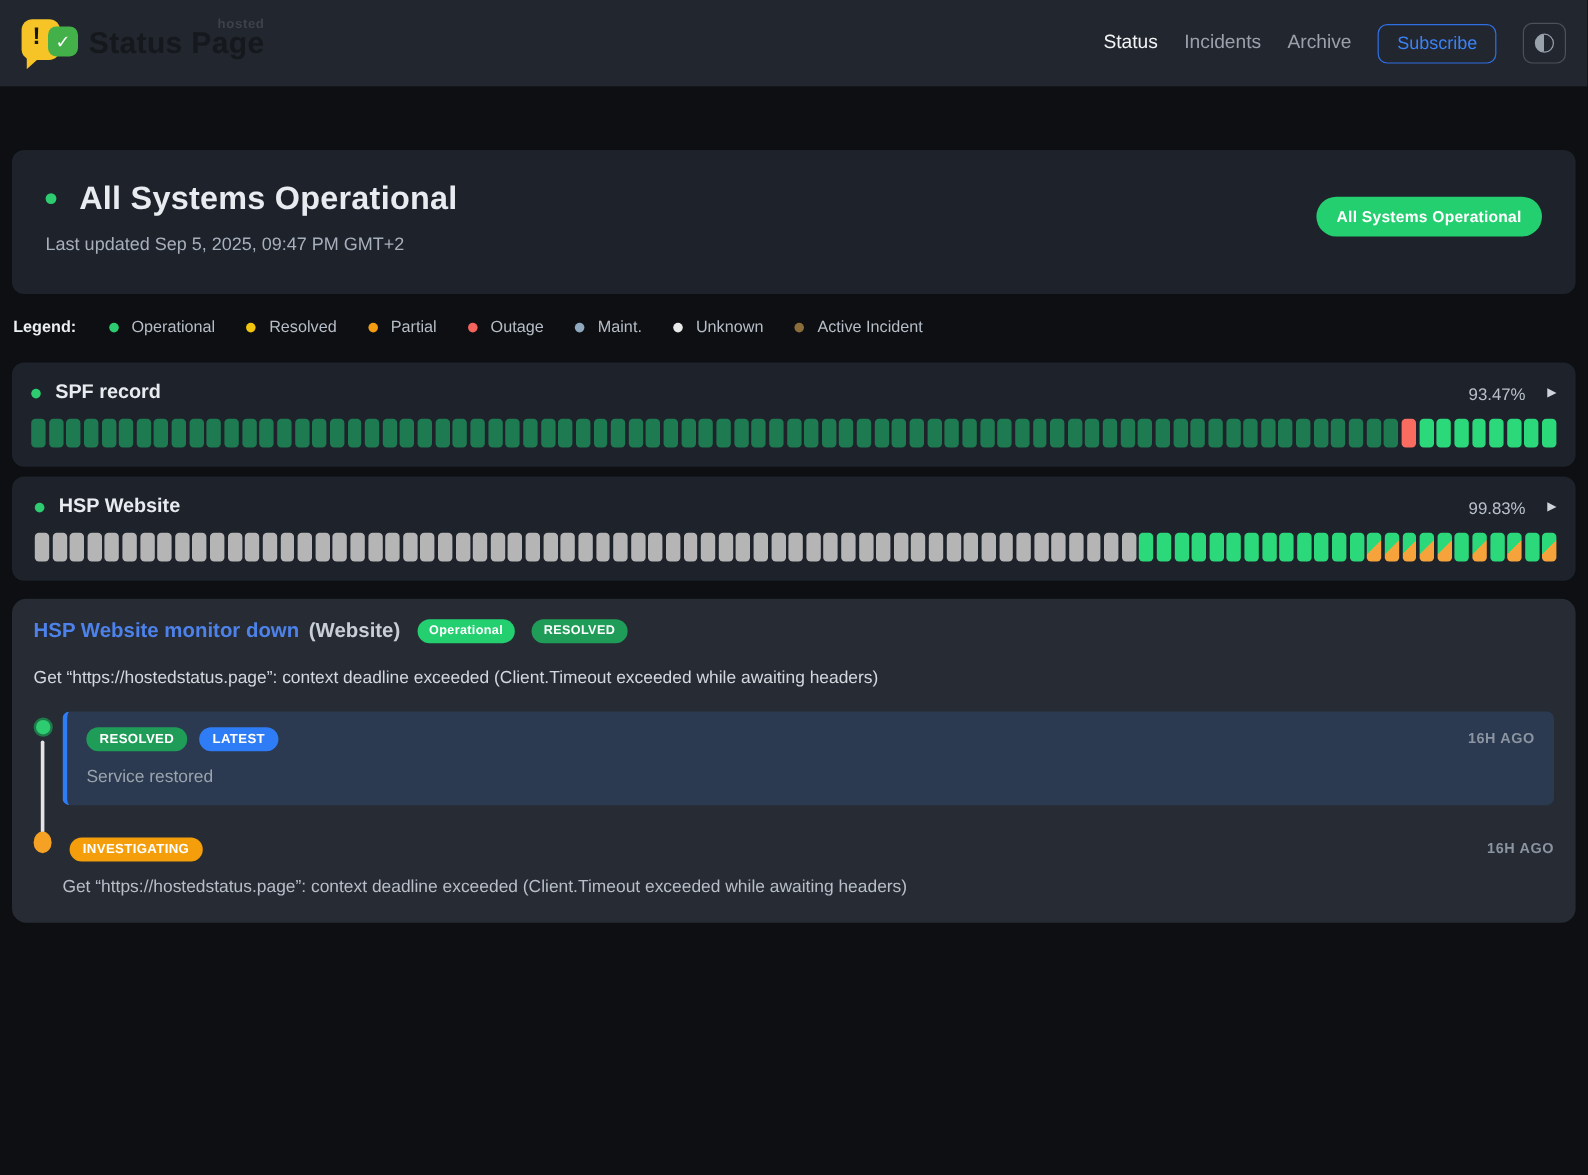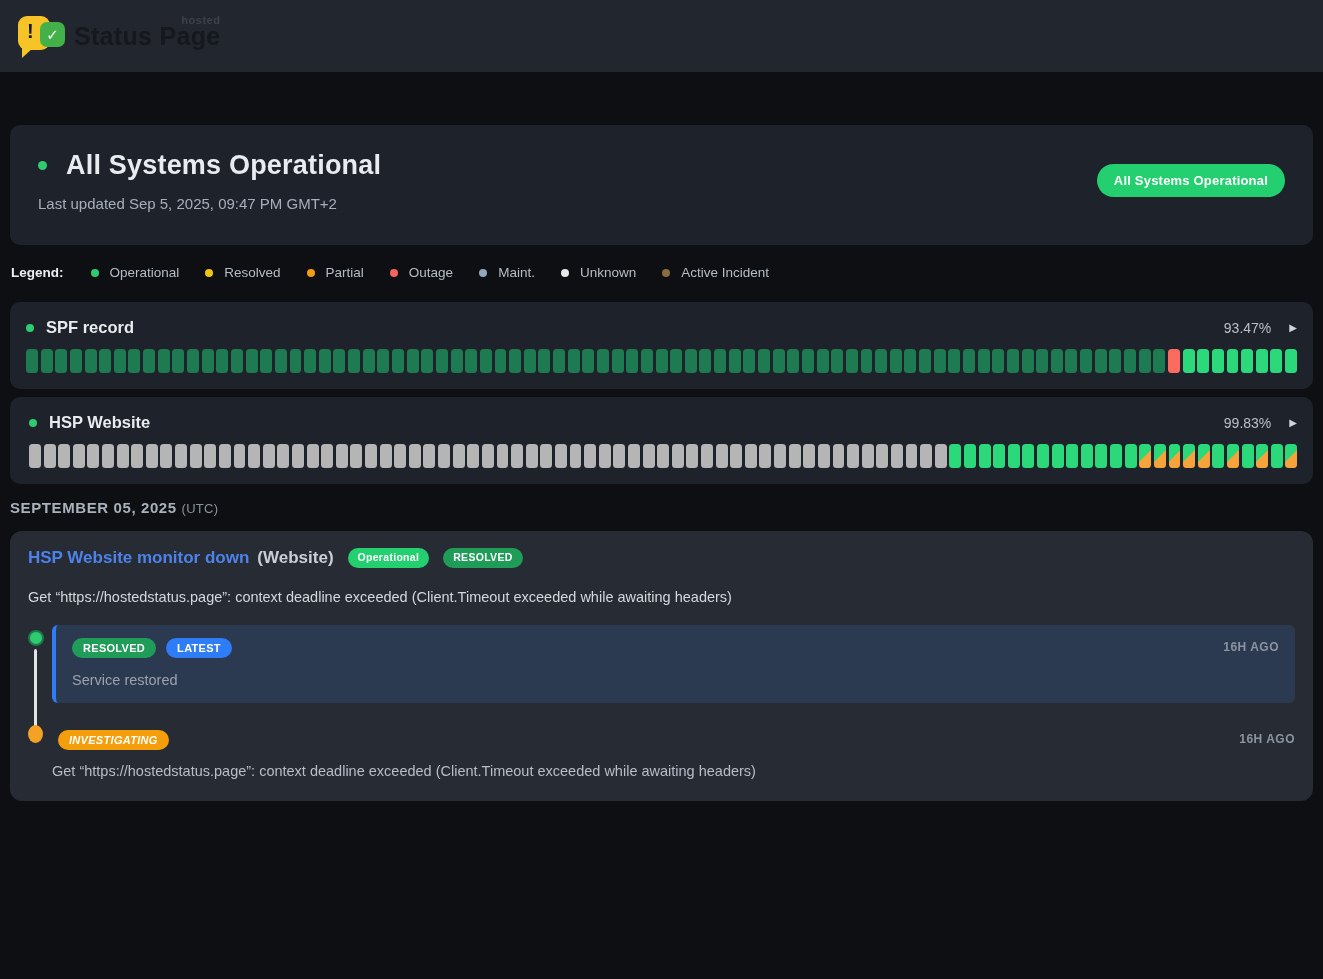--- a/index.html
+++ b/index.html
@@ -119,41 +119,52 @@
   .tl-node.n2 { top:100px; width:15px; height:18px; border-radius:50%; background:#f5a123; }
   .tl-box {
     margin-left:24px; background:#2b3a50; border-left:4px solid #2f7df6;
     border-radius:6px; padding:13px 16px 15px; position:relative;
   }
   .tl-badges { display:flex; align-items:center; gap:10px; }
   .tl-time { position:absolute; right:16px; top:15px; font-size:12px; font-weight:700; color:#8b94a1; letter-spacing:.5px; }
   .tl-msg { margin-top:14px; font-size:14.5px; color:#9aa3ae; }
   .tl-update2 { margin-left:24px; margin-top:27px; position:relative; }
   .tl-update2 .tl-time { right:0; top:2px; }
-  .tl-update2 .tl-badges { padding-left:6px;font-style:italic; }
+  .tl-update2 .tl-badges { padding-left:6px; }
   .tl-update2 .tl-msg { margin-top:13px; color:#b7bec7; }
 </style>
 </head>
 <body>
 
 <div class="header">
   <div class="brand">
     <div class="logo">
       <div class="bubble"></div>
       <div class="tail"></div>
       <div class="excl">!</div>
       <div class="check-box">
           <span>✓</span>
         </div>
     </div>
     <div class="brand-text">
       <span>Status Page</span>
       <span class="sup">hosted</span>
     </div>
   </div>
+  <div class="header-right">
+    <div class="nav">
+        <span class="nav-item active">Status</span>
+        <span class="nav-item">Incidents</span>
+        <span class="nav-item">Archive</span>
+      </div>
+    <button class="subscribe-btn">Subscribe</button>
+    <button class="theme-toggle">
+      <span class="contrast-icon"></span>
+    </button>
+  </div>
 </div>
 
 <div class="main">
 
   <div class="status-card">
     <div>
       <div class="status-title-row">
         <span class="dot" style="background: rgb(46, 204, 113);"></span>
         <span class="status-title">All Systems Operational</span>
       </div>
@@ -394,24 +405,20 @@
         <div class="bar" style="background: linear-gradient(135deg, rgb(43, 217, 123) 49%, rgb(245, 163, 58) 51%);"></div>
         <div class="bar" style="background: rgb(43, 217, 123);"></div>
         <div class="bar" style="background: linear-gradient(135deg, rgb(43, 217, 123) 49%, rgb(245, 163, 58) 51%);"></div>
         <div class="bar" style="background: rgb(43, 217, 123);"></div>
         <div class="bar" style="background: linear-gradient(135deg, rgb(43, 217, 123) 49%, rgb(245, 163, 58) 51%);"></div>
         <div class="bar" style="background: rgb(43, 217, 123);"></div>
         <div class="bar" style="background: linear-gradient(135deg, rgb(43, 217, 123) 49%, rgb(245, 163, 58) 51%);"></div>
       </div>
   </div>
 
-  <div class="date-heading">
-    <span>SEPTEMBER 05, 2025</span>
-    <span class="date-utc">(UTC)</span>
-  </div>
 
   <div class="incident-card">
     <div class="incident-title-row">
       <span class="incident-title">HSP Website monitor down</span>
       <span class="incident-component">(Website)</span>
       <span class="badge sm" style="background: rgb(35, 207, 111);">Operational</span>
       <span class="badge sm" style="background: rgb(31, 157, 88);">RESOLVED</span>
     </div>
     <div class="incident-desc">Get “https://hostedstatus.page”: context deadline exceeded (Client.Timeout exceeded while awaiting headers)</div>
 

